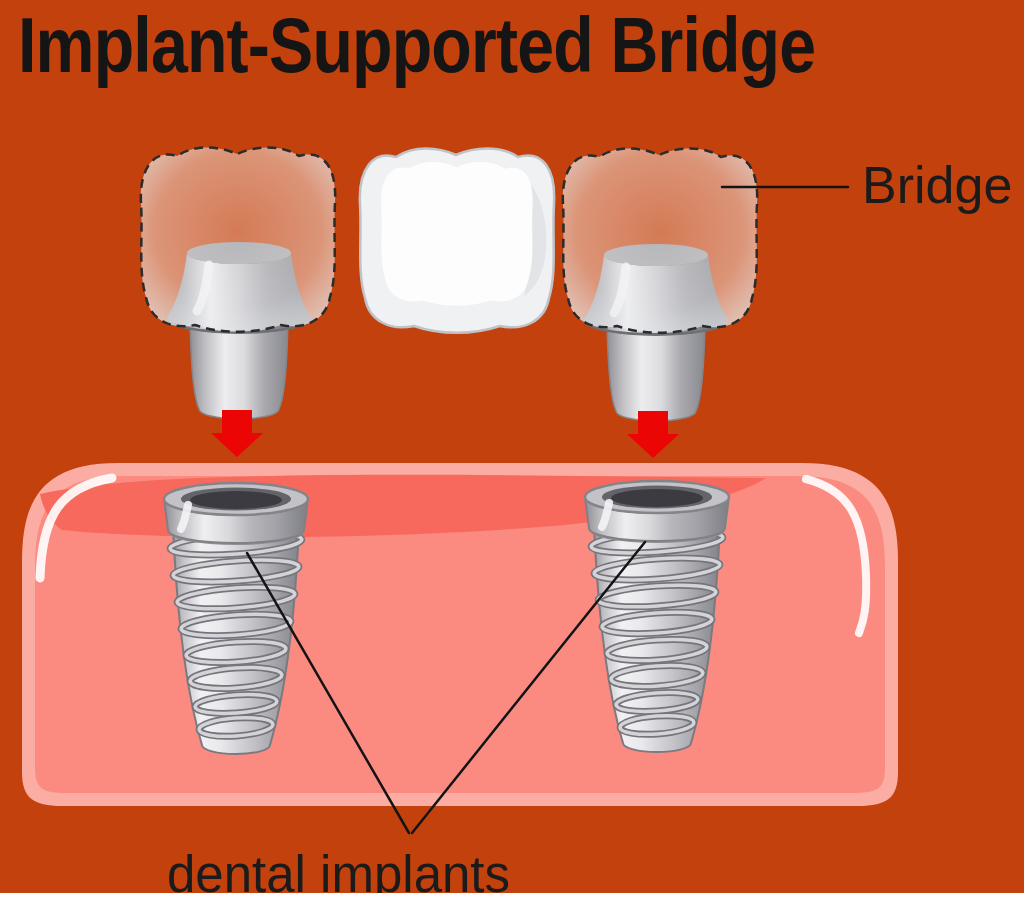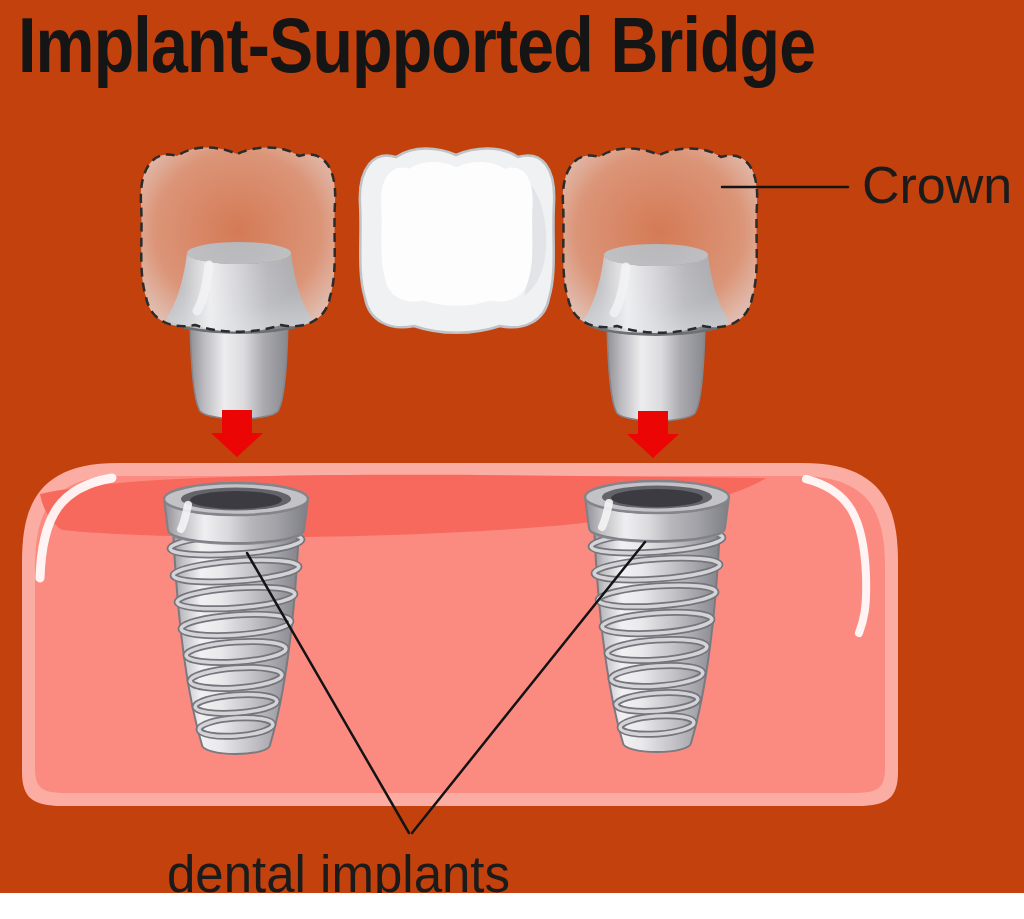--- a/index.html
+++ b/index.html
@@ -143,16 +143,16 @@
 
   <use href="#implant" transform="translate(236,499)"></use>
   <use href="#implant" transform="translate(657,497)"></use>
 
   <line x1="722" y1="187" x2="848" y2="187" stroke="#141414" stroke-width="2.5" stroke-linecap="round"></line>
   <line x1="247" y1="553" x2="409" y2="833" stroke="#141414" stroke-width="2.5" stroke-linecap="round"></line>
   <line x1="645" y1="542" x2="412" y2="833" stroke="#141414" stroke-width="2.5" stroke-linecap="round"></line>
 </svg>
 
 <div class="title">Implant-Supported Bridge</div>
-<div class="crown-label">Crown</div>
+<div class="crown-label">Bridge</div>
 <div class="implants-label">dental implants</div>
 
 </div>
 
 </body></html>

